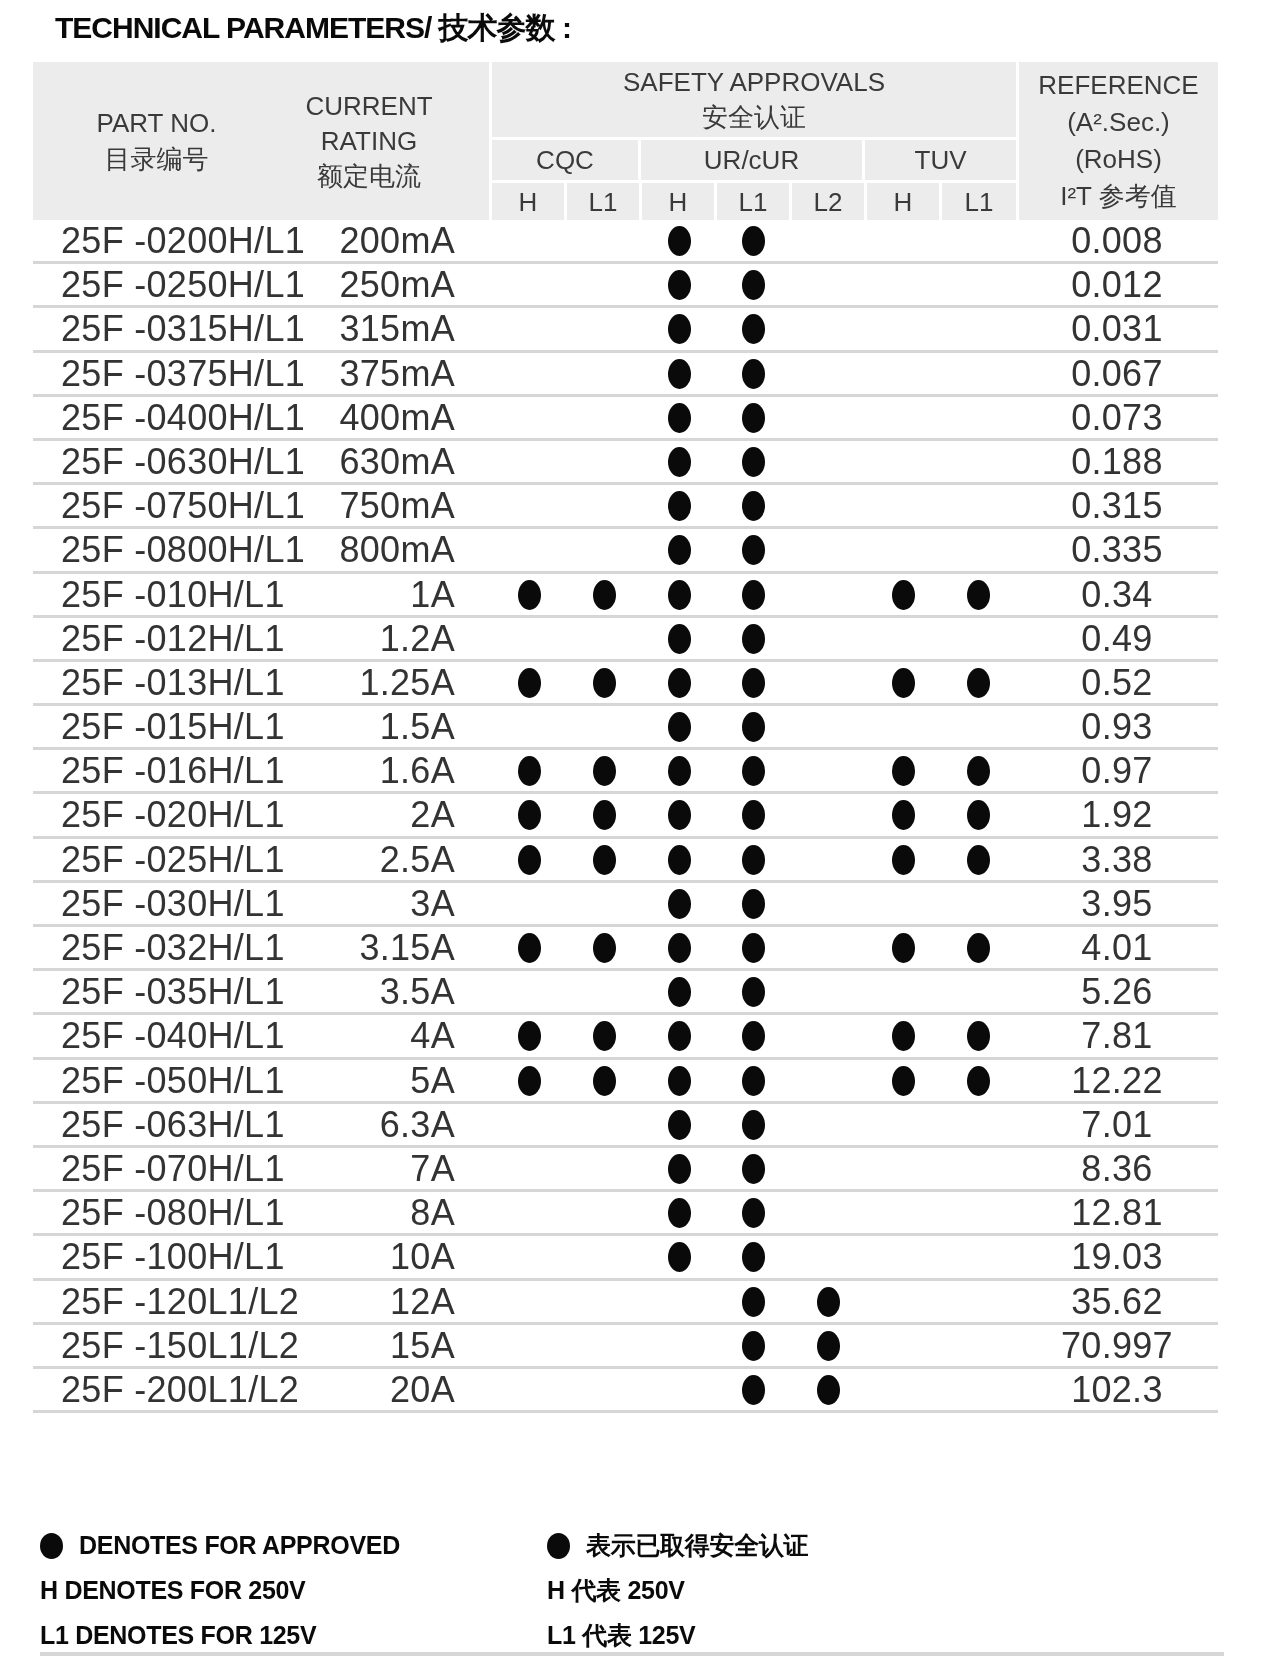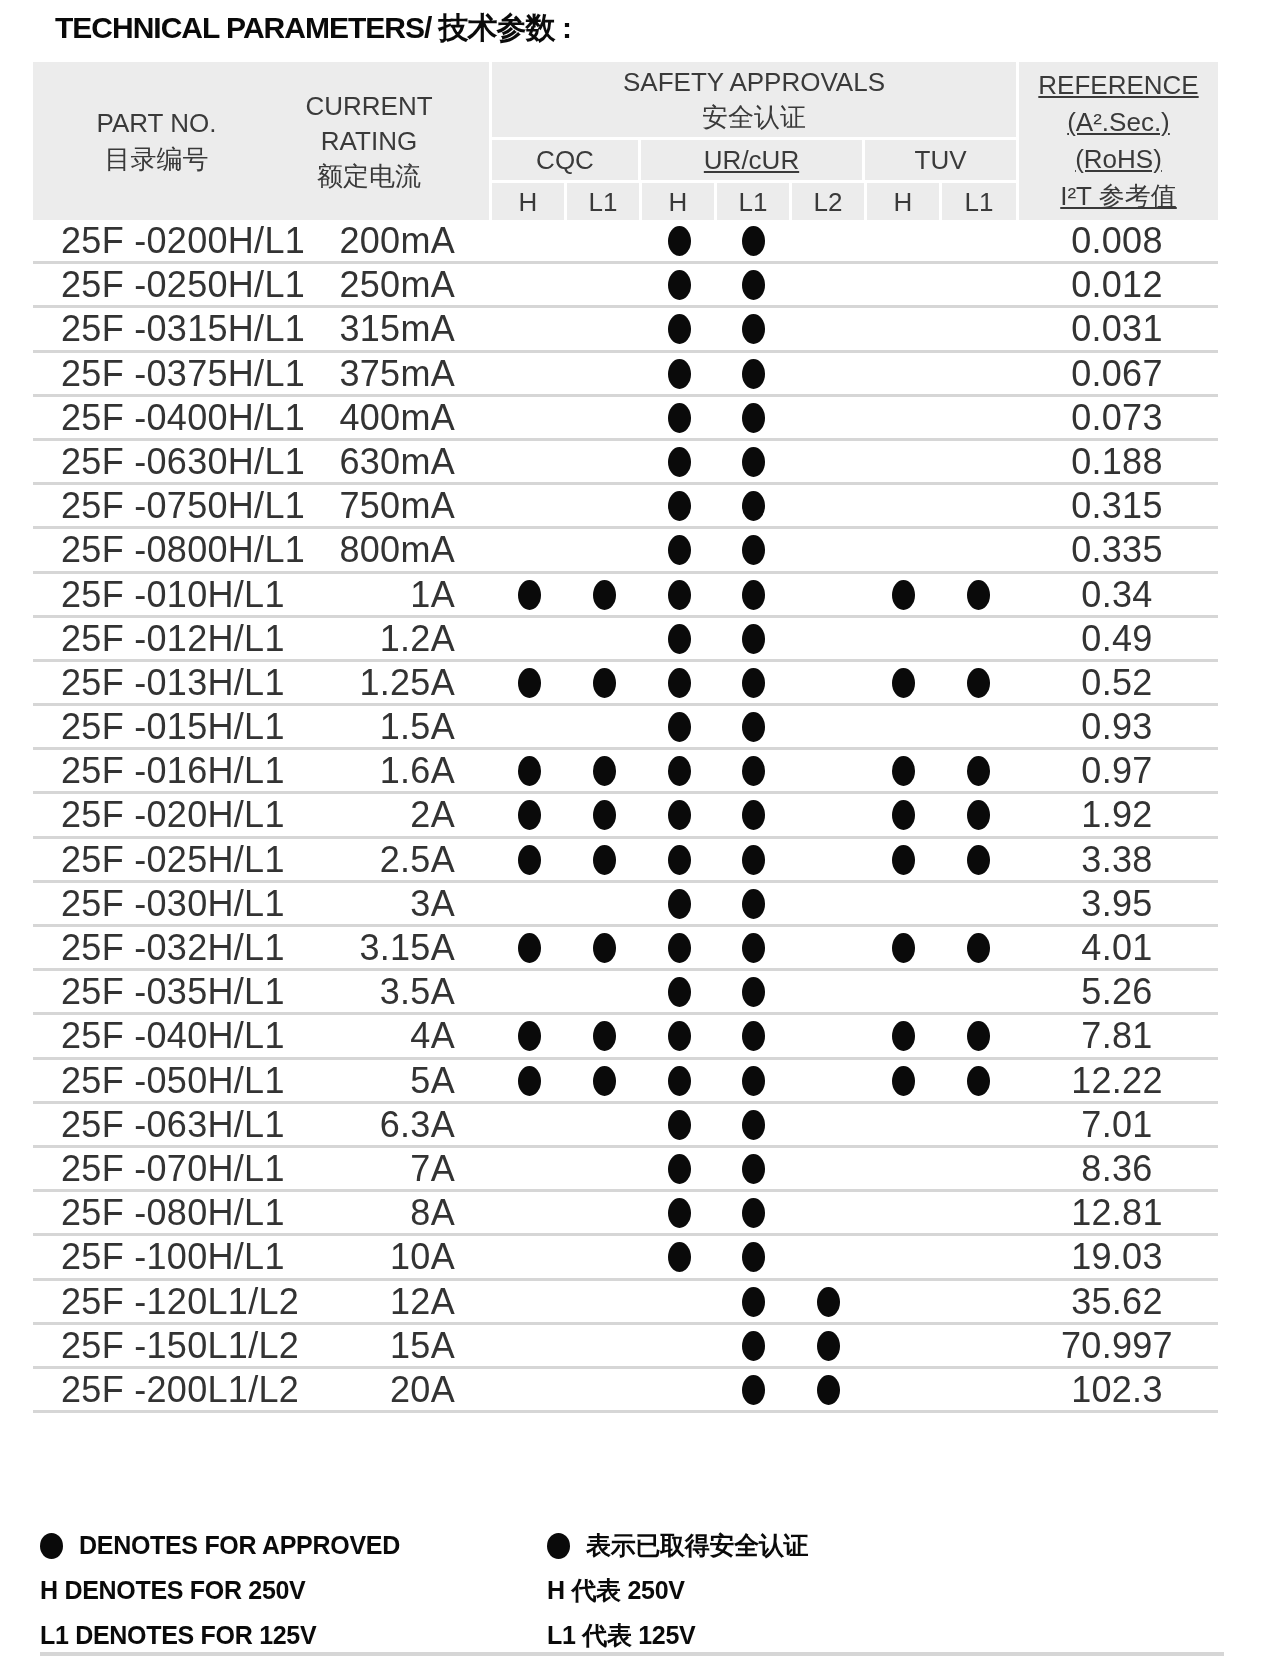--- a/index.html
+++ b/index.html
@@ -29,24 +29,24 @@
     font-size:26px;color:#3a3a3a;line-height:34px;text-align:center;
   }
   .hcell .ln{display:block;}
   .cell-partcurrent{left:0;top:0;width:456px;height:158px;}
   .part-label{position:absolute;left:0;top:0;width:247px;height:158px;
     display:flex;flex-direction:column;justify-content:center;align-items:center;line-height:36px;}
   .current-label{position:absolute;left:230px;top:0;width:212px;height:158px;
     display:flex;flex-direction:column;justify-content:center;align-items:center;line-height:35px;}
   .cell-safety{left:459px;top:0;width:524px;height:75px;line-height:35px;}
   .cell-cqc{left:459px;top:78px;width:146px;height:40px;}
-  .cell-ur{left:608px;top:78px;width:221px;height:40px;text-decoration:underline;}
+  .cell-ur{left:608px;top:78px;width:221px;height:40px;}
   .cell-tuv{left:832px;top:78px;width:151px;height:40px;}
   .vcol{top:121px;height:37px;width:72px;}
-  .cell-ref{left:986px;top:0;width:199px;height:158px;line-height:37px;text-decoration:underline;}
+  .cell-ref{left:986px;top:0;width:199px;height:158px;line-height:37px;}
   .tbody{border-top:none;}
   .trow{
     display:grid;
     grid-template-columns:247px 212px repeat(7,74.857px) 1fr;
     height:44.2px;border-bottom:3px solid var(--sep);
     align-items:center;font-size:36px;letter-spacing:.3px;color:#333;
   }
   .td-part{padding-left:28px;white-space:nowrap;}
   .td-rating{text-align:right;padding-right:37px;white-space:nowrap;}
   .td-dot{display:flex;align-items:center;justify-content:center;height:100%;}

